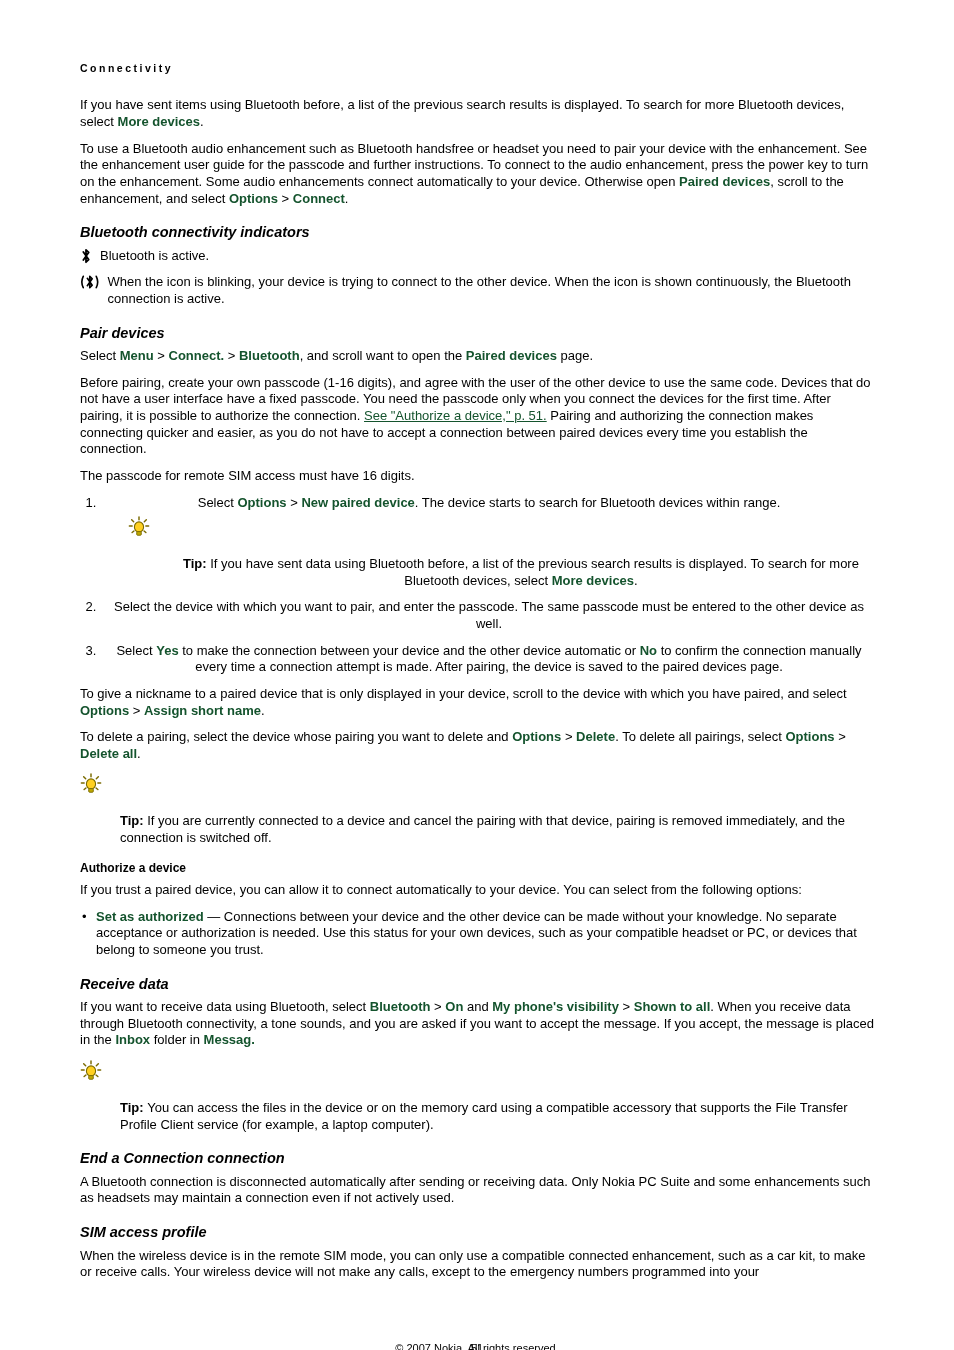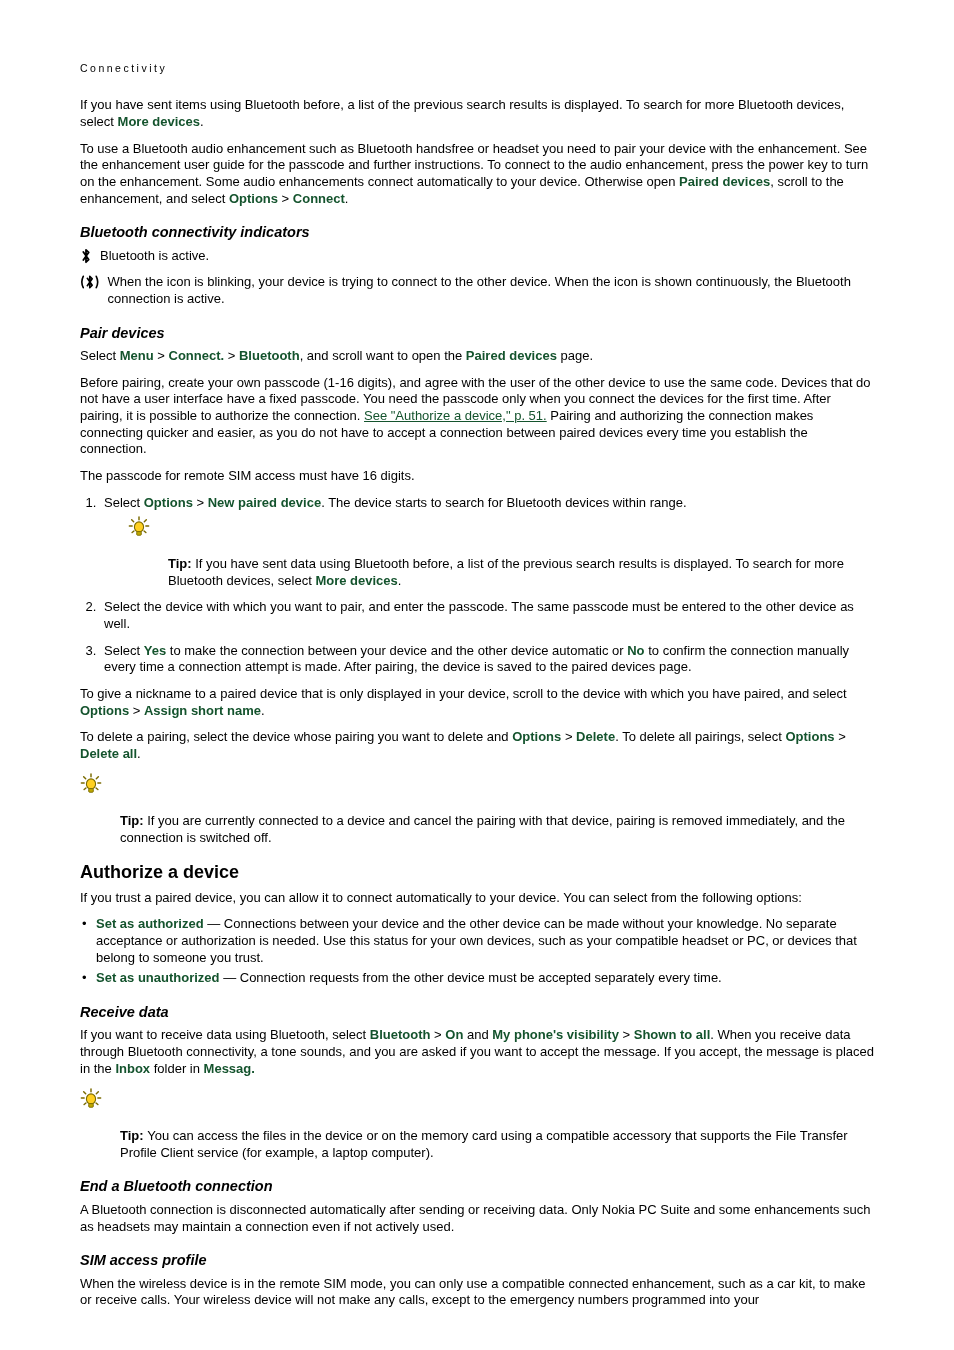--- a/index.html
+++ b/index.html
@@ -13,40 +13,40 @@
     font-family: "Segoe UI", "Helvetica Neue", Arial, sans-serif;
     color: #000;
     padding: 62px 80px 40px 80px;
     box-sizing: border-box;
     font-size: 13px;
     line-height: 1.28;
   }
   .breadcrumb {
     font-size: 10.5px;
     letter-spacing: 2.5px;
-    font-weight: 400;
+    font-weight: 700;
     margin-bottom: 22px;
   }
   p { margin: 6px 0 10px 0; }
   .link { color: #14532d; }
   .bold { font-weight: 700; }
   h2.section {
     font-size: 14.5px;
     font-weight: 700;
     margin: 16px 0 6px 0;
     font-style: italic;
   }
   h3.subsection {
-    font-size: 18px;
+    font-size: 12px;
     font-weight: 700;
     margin: 14px 0 4px 0;
   }
   .under { text-decoration: underline; }
   .gt { color: inherit; }
-  ol { margin: 6px 0 10px 0; padding-left: 20px; }
+  ol { margin: 6px 0 10px 0; padding-left: 20px; text-align: center; }
   ol li { margin-bottom: 10px; padding-left: 4px; }
   ul.bullets { list-style: none; margin: 6px 0 8px 0; padding-left: 0; }
   ul.bullets li { position: relative; padding-left: 16px; margin-bottom: 4px; }
   ul.bullets li::before {
     content: "•"; position: absolute; left: 2px; top: 0; color: #000;
   }
   .tip-row {
     display: flex;
     align-items: flex-start;
     gap: 18px;
@@ -176,37 +176,36 @@
     </svg>
   <div class="tip-text">
     <span class="bold">Tip: </span><span>If you are currently connected to a device and cancel the pairing with that device, pairing is removed immediately, and the connection is switched off.</span>
   </div>
 </div>
 
 <h3 class="subsection">Authorize a device</h3>
 <p>If you trust a paired device, you can allow it to connect automatically to your device. You can select from the following options:</p>
 <ul class="bullets">
   <li><span class="link bold">Set as authorized</span><span> — Connections between your device and the other device can be made without your knowledge. No separate acceptance or authorization is needed. Use this status for your own devices, such as your compatible headset or PC, or devices that belong to someone you trust.</span></li>
-  <li><span class="link bold">Set as unauthorized</span><span> — Connection requests from the other device must be accepted separately every time.</span></li>
 </ul>
 
 <h2 class="section">Receive data</h2>
 <p>
   <span>If you want to receive data using Bluetooth, select </span><span class="link bold">Bluetooth</span><span class="gt"> &gt; </span><span class="link bold">On</span><span> and </span><span class="link bold">My phone's visibility</span><span class="gt"> &gt; </span><span class="link bold">Shown to all</span><span>. When you receive data through Bluetooth connectivity, a tone sounds, and you are asked if you want to accept the message. If you accept, the message is placed in the </span><span class="link bold">Inbox</span><span> folder in </span><span class="link bold">Messag.</span>
 </p>
 <div class="tip-row">
   <svg class="tip-icon">
       <use href="#sym-tip"></use>
     </svg>
   <div class="tip-text">
     <span class="bold">Tip: </span><span>You can access the files in the device or on the memory card using a compatible accessory that supports the File Transfer Profile Client service (for example, a laptop computer).</span>
   </div>
 </div>
 
-<h2 class="section">End a Bluetooth connection</h2>
+<h2 class="section">End a Connection connection</h2>
 <p>A Bluetooth connection is disconnected automatically after sending or receiving data. Only Nokia PC Suite and some enhancements such as headsets may maintain a connection even if not actively used.</p>
 
 <h2 class="section">SIM access profile</h2>
 <p>When the wireless device is in the remote SIM mode, you can only use a compatible connected enhancement, such as a car kit, to make or receive calls. Your wireless device will not make any calls, except to the emergency numbers programmed into your</p>
 
 <div class="footer">
   <span>© 2007 Nokia. All rights reserved.</span>
   <span class="pn">51</span>
   <span></span>
 </div>

